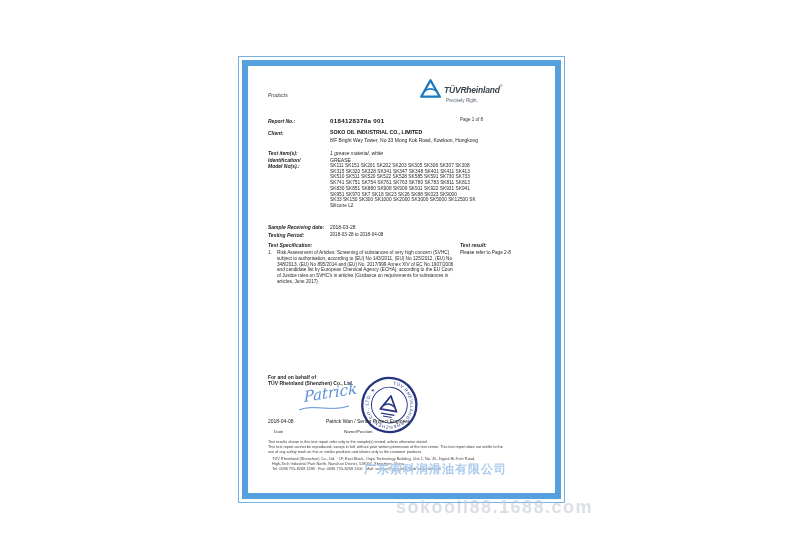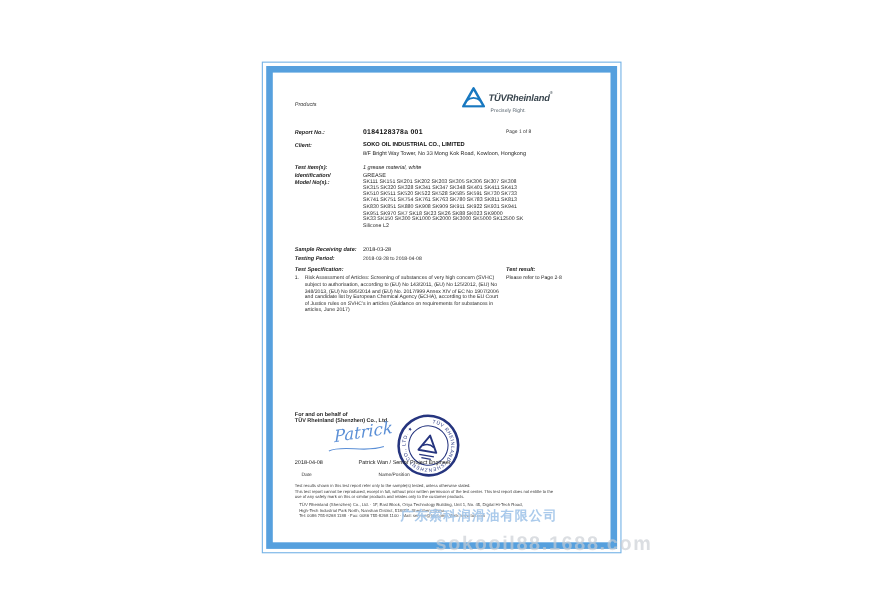--- a/index.html
+++ b/index.html
@@ -38,21 +38,21 @@
   .seal{transform:rotate(10deg);}
   .datename{font-size:5px;color:#222;white-space:nowrap;}
   .underlbl{font-size:4.4px;color:#333;white-space:nowrap;}
   
   .disc{font-size:3.8px;line-height:4.8px;color:#3a3a3a;width:272px;white-space:normal;}
   .addr{font-size:3.9px;line-height:5px;color:#444;width:268px;white-space:normal;}
   
   .wm-cn{position:absolute;left:364px;top:461px;z-index:10;font-size:12px;font-weight:bold;
     letter-spacing:1px;color:rgba(142,184,228,0.75);
     text-shadow:0 0 1px rgba(255,255,255,0.7);white-space:nowrap;}
-  .wm-url{position:absolute;left:396px;top:484px;z-index:10;font-size:18px;font-weight:bold;
+  .wm-url{position:absolute;left:396px;top:497px;z-index:10;font-size:18px;font-weight:bold;
     letter-spacing:1.5px;color:rgba(200,204,210,0.65);white-space:nowrap;}
 </style>
 </head>
 <body>
 
 <div class="canvas">
 
   <div class="frame-outer">
     <div class="frame-inner">
       <div class="page">

